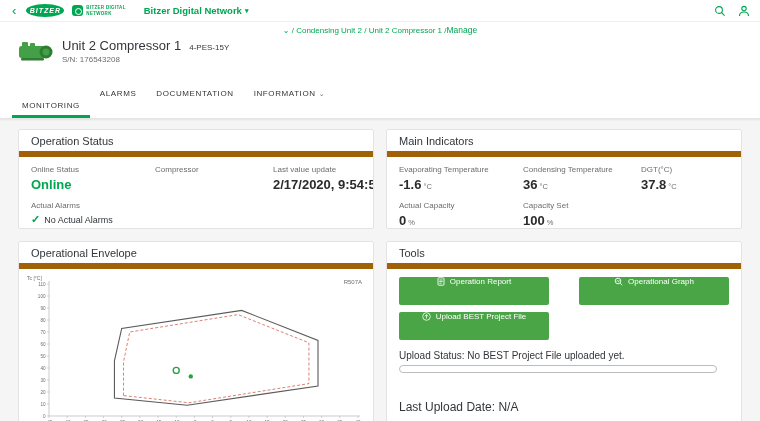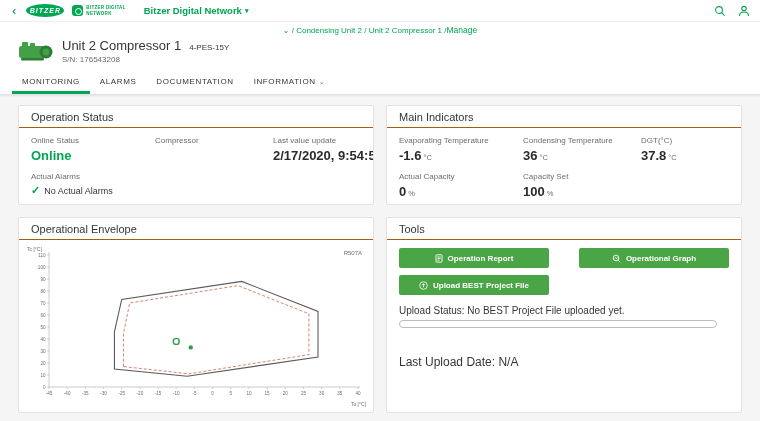--- a/index.html
+++ b/index.html
@@ -35,43 +35,43 @@
   .devicon { width:36px; height:26px; display:block; }
   .devname-line { display:flex; align-items:baseline; gap:8px; }
   .devname { font-size:13px; color:#32363a; }
   .devmodel { font-size:8px; color:#32363a; }
   .devserial { font-size:8px; color:#6a6d70; margin-top:2px; }
 
   
   .tabs { display:flex; margin-top:7px; border-bottom:1px solid #e4e4e4; padding:0 12px; }
   .tab { font-size:8px; letter-spacing:.6px; color:#32363a; padding:6px 10px 5px 10px;
     cursor:pointer; border-bottom:3px solid transparent; display:flex; align-items:center; gap:3px; }
-  .tab.active { border-bottom-color:#00a651; }
+  .tab.active { border-bottom-color:#00a651;margin-top:24px; }
   .tab .caret { color:#6a6d70; }
 
   
   .content { padding:10px 18px; display:grid; grid-template-columns:1fr 1fr;
     grid-template-rows:100px 196px; gap:12px; background:#f5f5f5; }
   .card { background:#fff; border:1px solid #e3e3e3; border-radius:2px; overflow:hidden; display:flex; flex-direction:column; }
-  .card-title { font-size:11px; color:#32363a; padding:5px 12px 4px 12px; border-bottom:1px solid #a16207; }
+  .card-title { font-size:11px; color:#32363a; padding:5px 12px 4px 12px; border-bottom:6px solid #a16207; }
   .card-body { padding:8px 12px; flex:1; }
 
   .fieldgrid { display:grid; grid-template-columns:118px 112px 1fr; column-gap:6px; row-gap:9px; }
   .flabel { font-size:8px; color:#6a6d70; }
   .fvalue { font-size:13px; font-weight:bold; color:#2b2b2b; margin-top:3px; white-space:nowrap; overflow:hidden; text-overflow:ellipsis; }
   .fvalue.online { color:#00a651; }
   .funit { font-size:7.5px; font-weight:normal; color:#6a6d70; margin-left:2px; }
   .alarmval { display:flex; align-items:center; gap:4px; margin-top:3px; }
   .check { color:#00a651; font-size:11px; font-weight:bold; }
   .alarmtext { font-size:9px; color:#32363a; }
 
   
   .btnrow { display:flex; justify-content:space-between; margin-bottom:7px; }
-  .btn { background:#4aa546; color:#fff; border:none; border-radius:2px; height:20px; width:150px;
-    font-size:8px; font-family:inherit; display:flex; align-items:center; justify-content:center; gap:5px; cursor:pointer;font-weight:bold; }
+  .btn { background:#4aa546; color:#fff; border:none; border-radius:2px; height:28px; width:150px;
+    font-size:8px; font-family:inherit; display:flex; justify-content:center; gap:5px; cursor:pointer; }
   .btn svg { display:block; }
   .upload-status { font-size:10px; color:#32363a; margin-top:10px; }
   .progress { margin-top:4px; height:8px; width:318px; border:1px solid #bdbdbd; border-radius:4px; background:#fff; }
   .last-upload { font-size:12px; color:#32363a; margin-top:27px; }
 
   
   .chartwrap { padding:2px 4px; }
   #envchart { width:347px; height:166px; display:block; }
 </style>
 </head>

